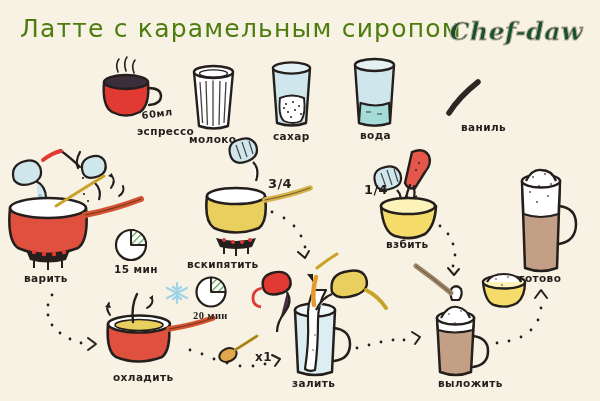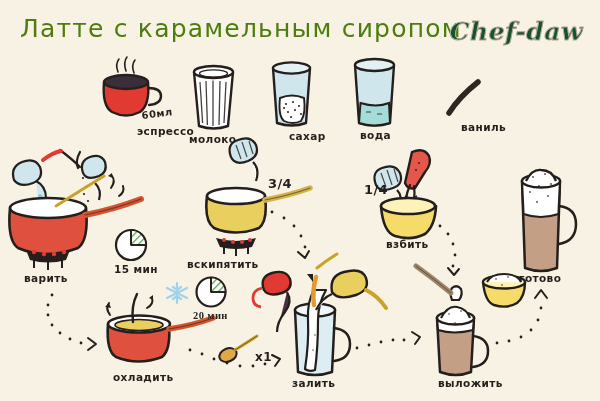--- a/index.html
+++ b/index.html
@@ -372,21 +372,21 @@
       <circle cx="531" cy="330" r="1.4"></circle>
     <circle cx="538" cy="320" r="1.4"></circle>
       <circle cx="541" cy="308" r="1.4"></circle>
     <path d="M535,298 l6,-8 l6,8" fill="none" stroke="#241f1c" stroke-width="2" stroke-linecap="round" stroke-linejoin="round"></path>
   </g>
 </svg>
 
 <div class="lbl ing-lbl" style="left:99px;top:125px;margin-left:38px;">эспрессо</div>
 <div class="lbl small-note" style="left:141px;top:110px;transform:rotate(-7deg);">60мл</div>
 <div class="lbl ing-lbl" style="left:189px;top:133px;">молоко</div>
-<div class="lbl ing-lbl" style="left:273px;top:130px;margin-left:16px;">сахар</div>
+<div class="lbl ing-lbl" style="left:273px;top:130px;">сахар</div>
 <div class="lbl ing-lbl" style="left:360px;top:129px;">вода</div>
 <div class="lbl ing-lbl" style="left:461px;top:121px;">ваниль</div>
 
 <div class="lbl step-lbl" style="left:24px;top:272px;">варить</div>
 <div class="lbl step-lbl" style="left:187px;top:258px;">вскипятить</div>
 <div class="lbl step-lbl" style="left:386px;top:238px;">взбить</div>
 <div class="lbl step-lbl" style="left:519px;top:272px;">готово</div>
 <div class="lbl step-lbl" style="left:113px;top:371px;">охладить</div>
 <div class="lbl step-lbl" style="left:292px;top:377px;">залить</div>
 <div class="lbl step-lbl" style="left:438px;top:377px;">выложить</div>

